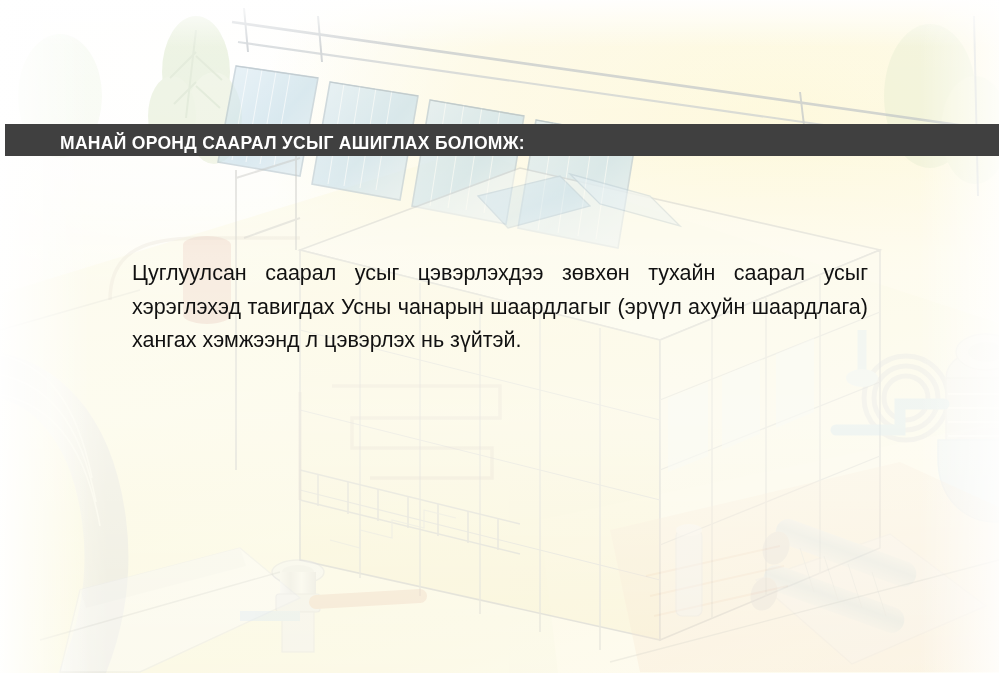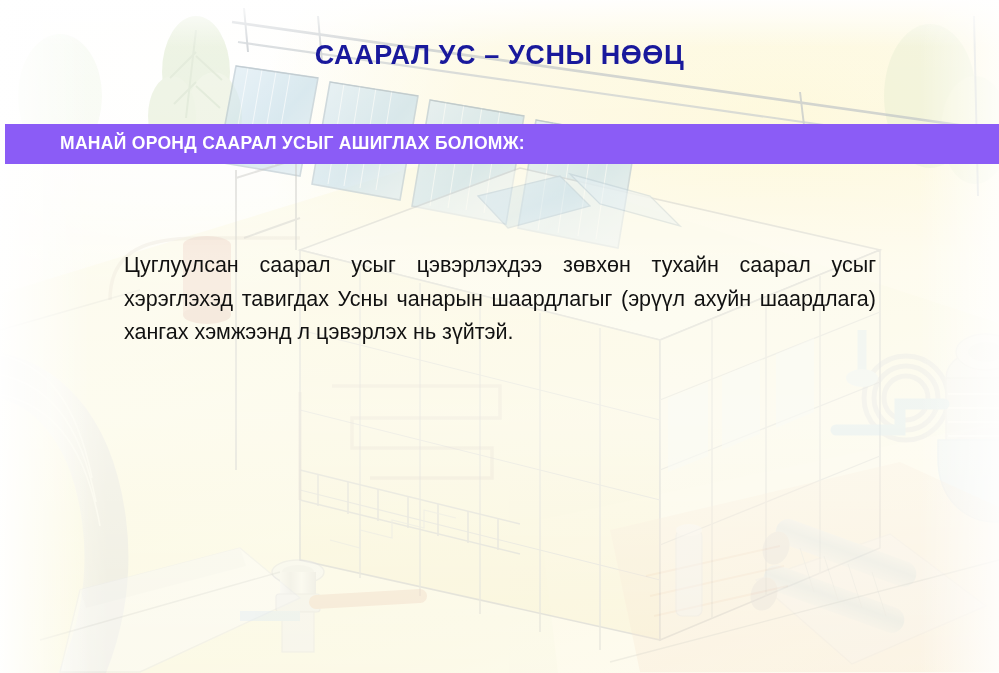--- a/index.html
+++ b/index.html
@@ -86,22 +86,22 @@
     white-space: nowrap;
     z-index: 6;
   }
 
   
   .banner {
     position: absolute;
     left: 5px;
     top: 124px;
     width: 994px;
-    height: 40px;
-    background: #8b5cf6;
+    height: 32px;
+    background: #404040;
     z-index: 6;
   }
   .banner-text {
     position: absolute;
     left: 55px;
     top: 0;
     height: 39px;
     line-height: 39px;
     font-size: 17.5px;
     font-weight: bold;
@@ -116,21 +116,21 @@
     left: 124px;
     top: 249px;
     width: 752px;
     z-index: 6;
   }
   .para {
     font-size: 21.5px;
     line-height: 33.5px;
     color: #111111;
     text-align: justify;
-    margin: 0;
+    margin: 8px;
   }
   .para.last {
     text-align-last: left;
   }
   .para + .para {
     margin-top: 33px;
   }
 </style>
 </head>
 <body>
@@ -372,21 +372,20 @@
         <path d="M40,640 L280,572"></path>
         <path d="M610,662 L999,560"></path>
         <path d="M0,330 L140,290"></path>
       </g>
     </svg>
 
     <div class="bg-veil"></div>
     <div class="bg-edges"></div>
   </div>
 
-  <div class="title">СААРАЛ УС – УСНЫ НӨӨЦ</div>
 
   <div class="banner">
     <div class="banner-text">МАНАЙ ОРОНД СААРАЛ УСЫГ АШИГЛАХ БОЛОМЖ:</div>
   </div>
 
   <div class="body-block">
     <p class="para">Цуглуулсан саарал усыг цэвэрлэхдээ зөвхөн тухайн саарал усыг хэрэглэхэд тавигдах Усны чанарын шаардлагыг (эрүүл ахуйн шаардлага) хангах хэмжээнд л цэвэрлэх нь зүйтэй.</p>
   </div>
 
 </div>

